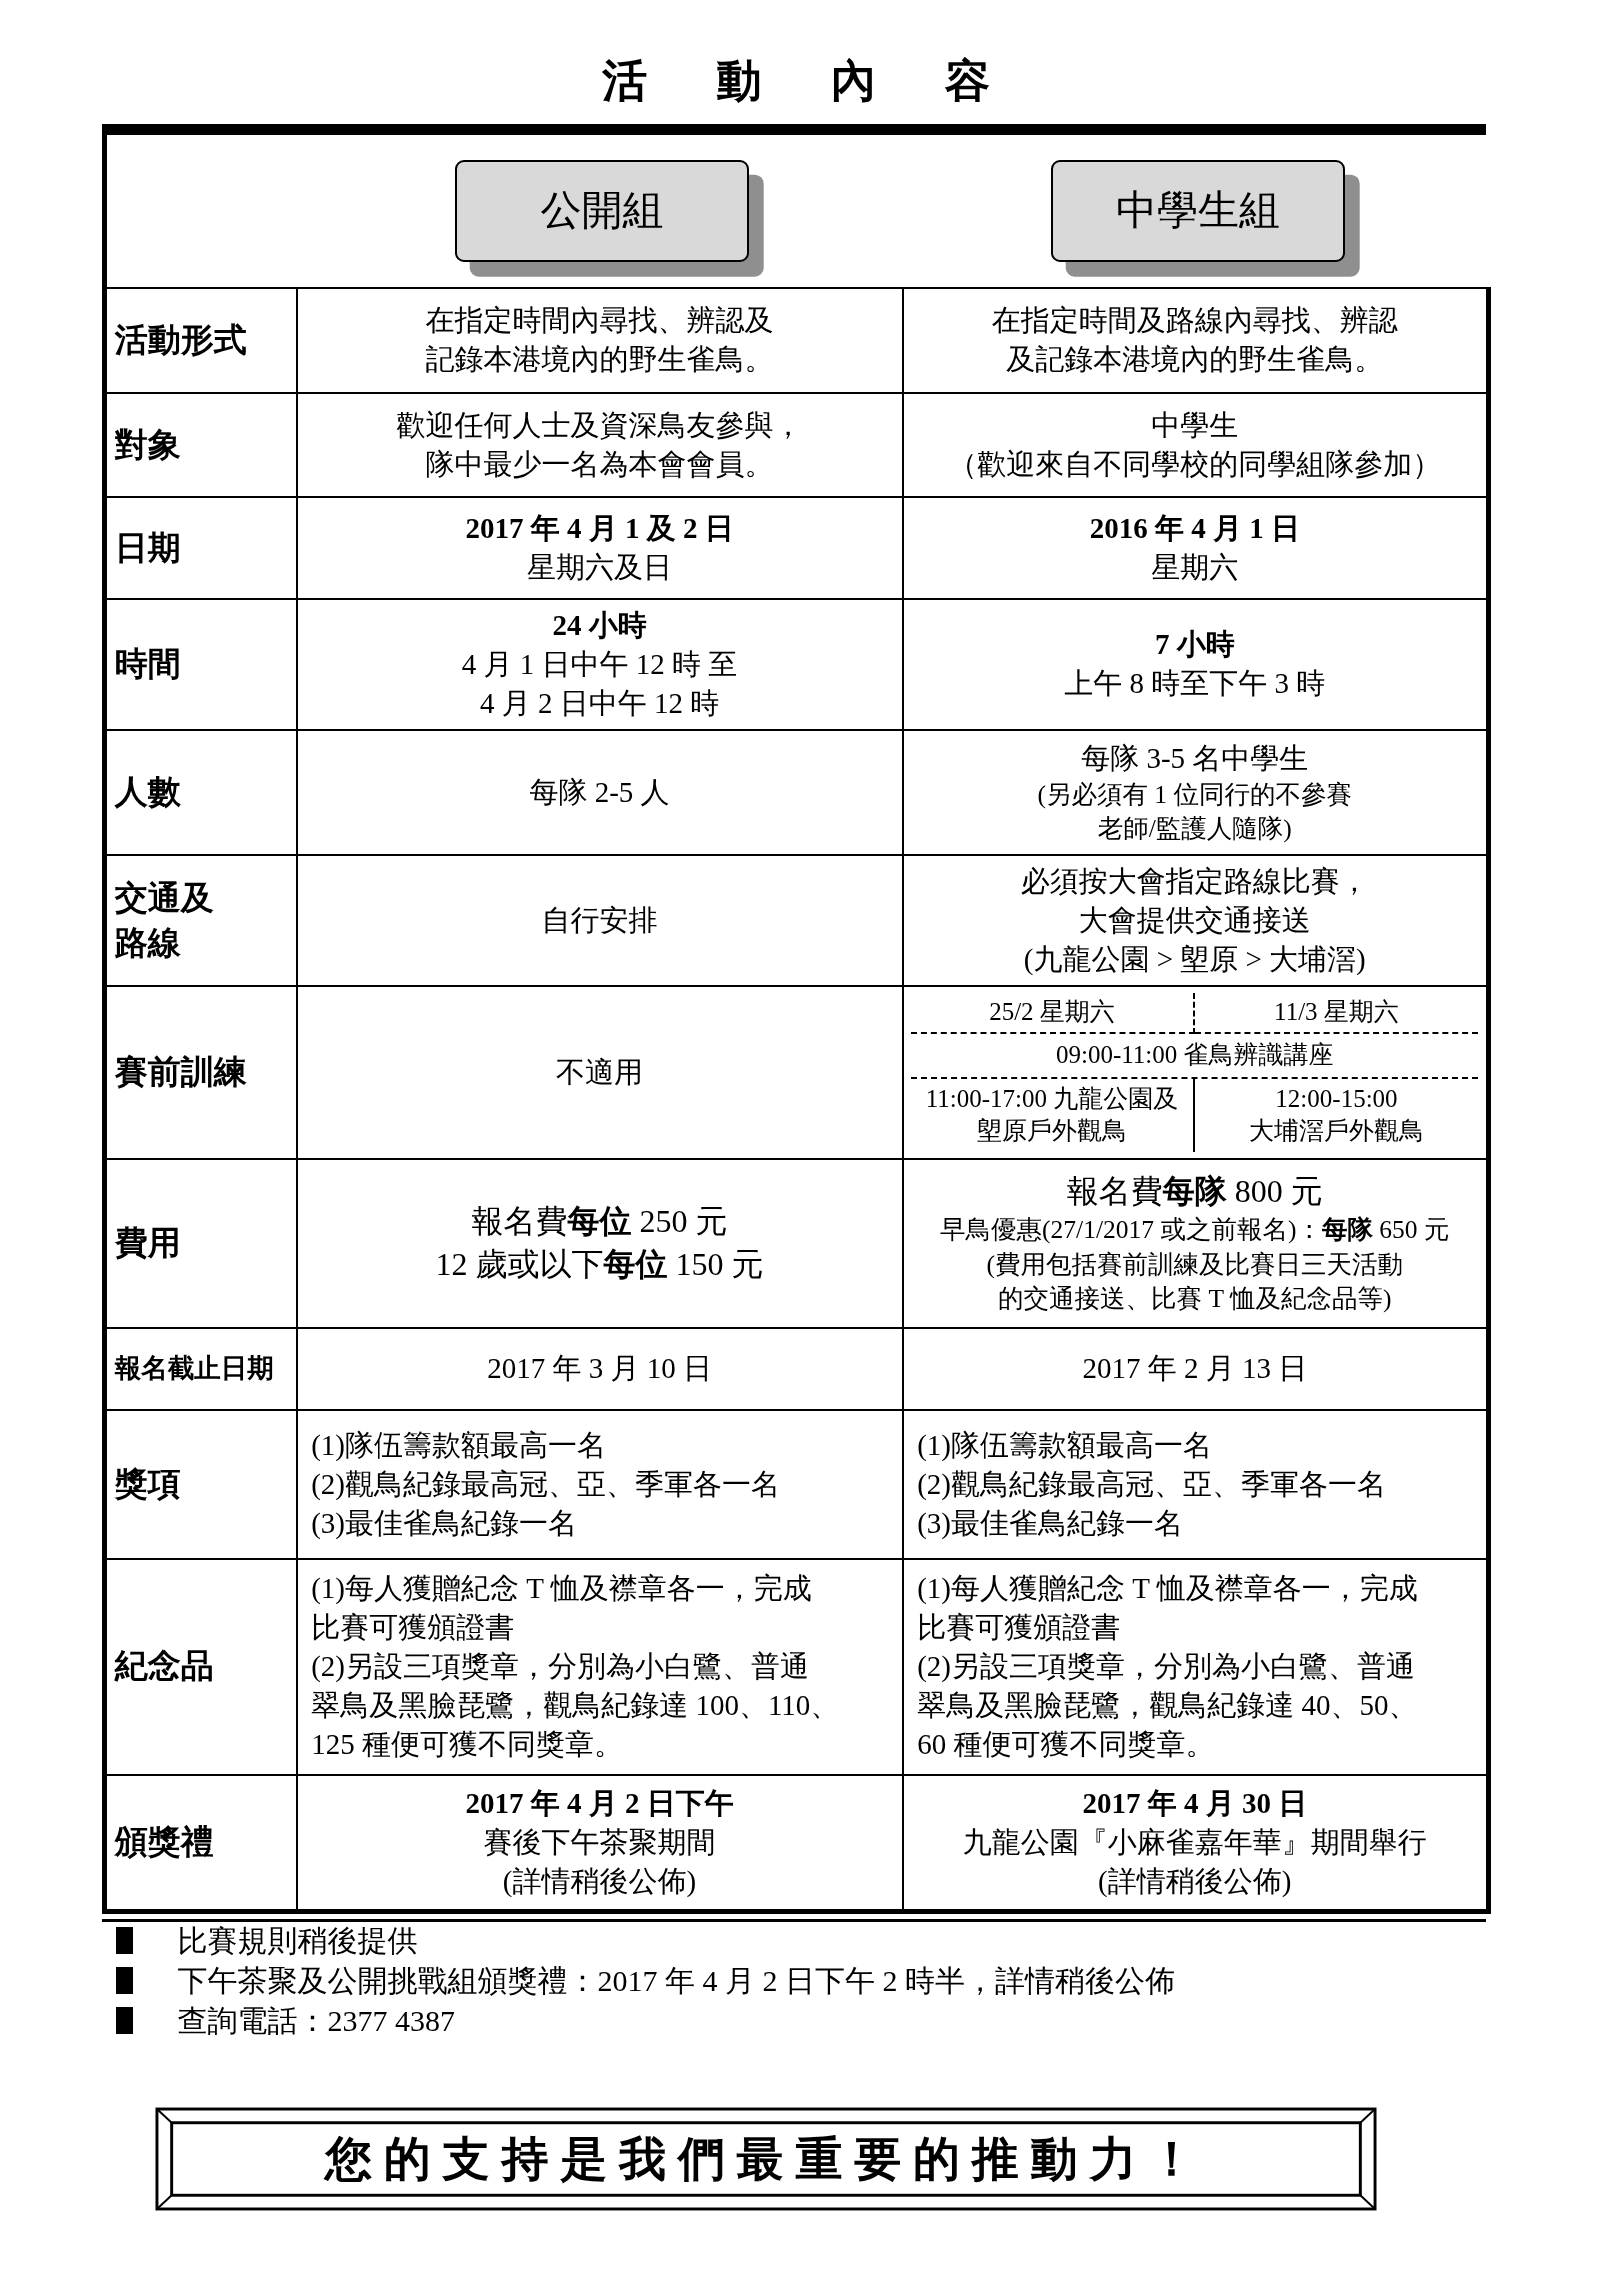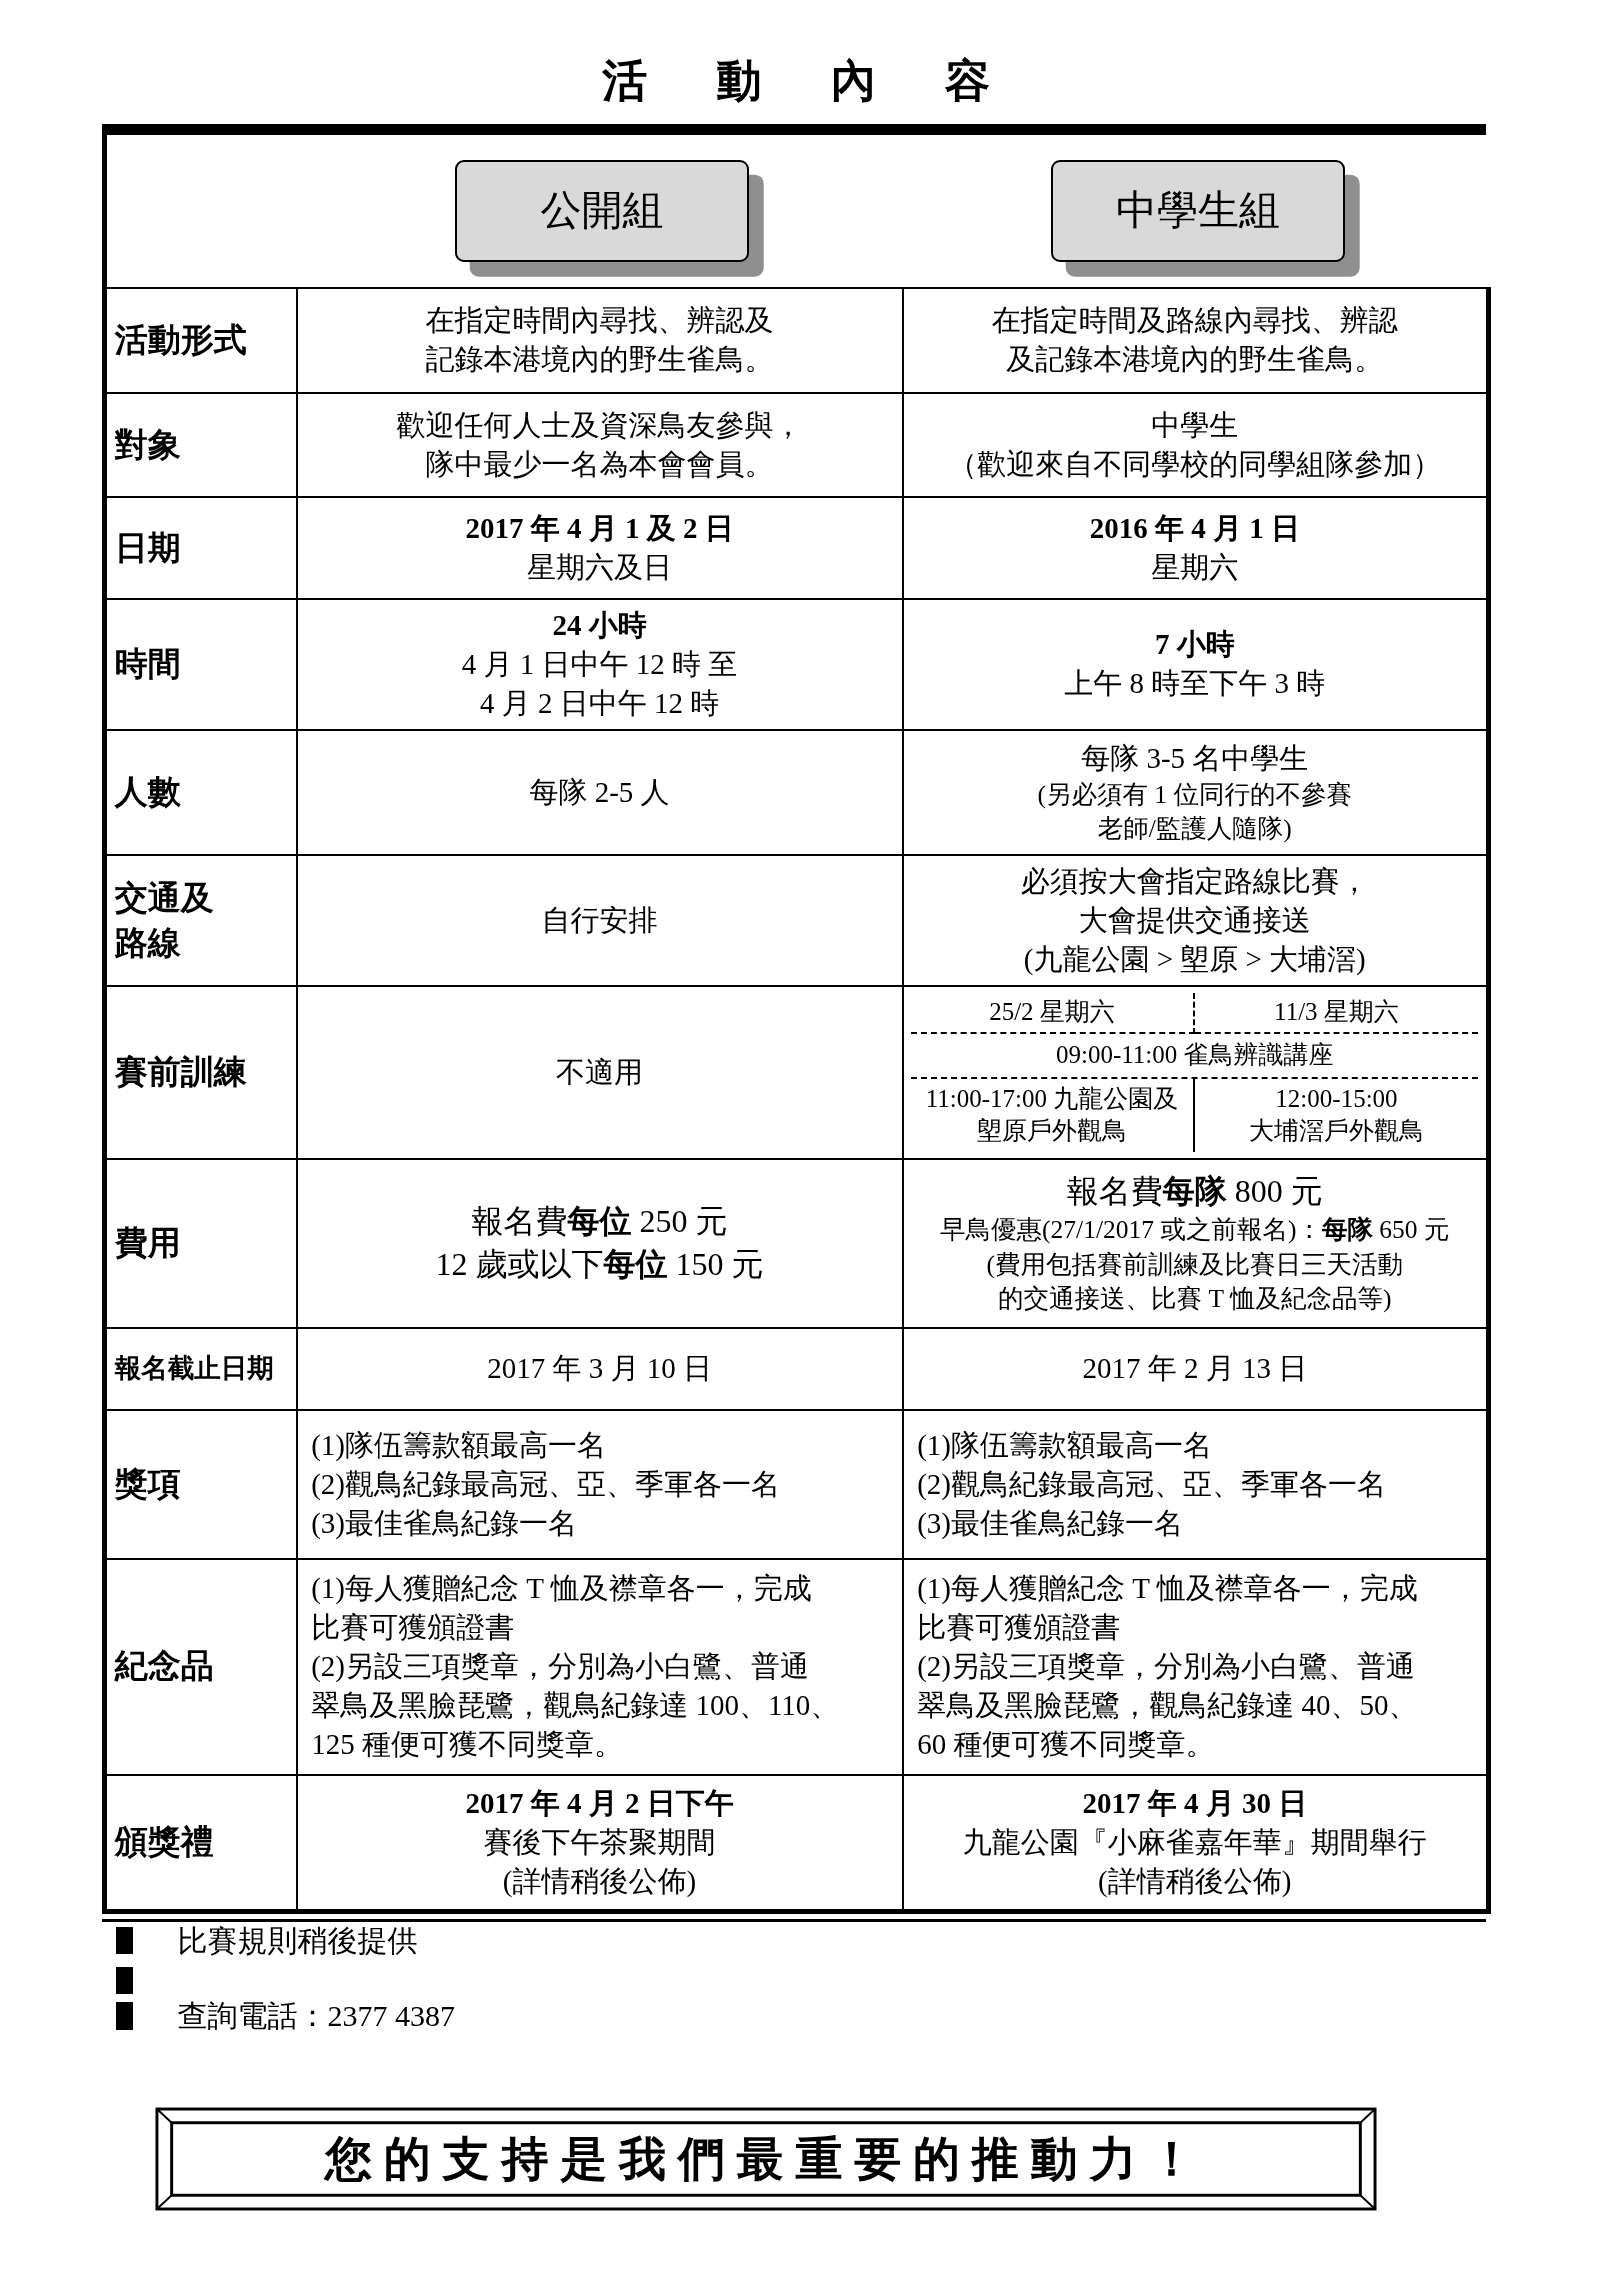--- a/index.html
+++ b/index.html
@@ -237,20 +237,21 @@
     <div class="bottom-thin-line"></div>
   </div>
 
   <div class="footer-notes">
     <div class="bullet-row">
       <div class="sq"></div>
       <span>比賽規則稍後提供</span>
     </div>
     <div class="bullet-row">
       <div class="sq"></div>
+      <span>下午茶聚及公開挑戰組頒獎禮：2017 年 4 月 2 日下午 2 時半，詳情稍後公佈</span>
     </div>
     <div class="bullet-row">
       <div class="sq"></div>
       <span>查詢電話：2377 4387</span>
     </div>
   </div>
 
   <div class="banner">
     <svg width="1222" height="104" viewBox="0 0 1247 106">
       <rect x="2" y="2" width="1243" height="102" fill="none" stroke="#000" stroke-width="3"></rect>

